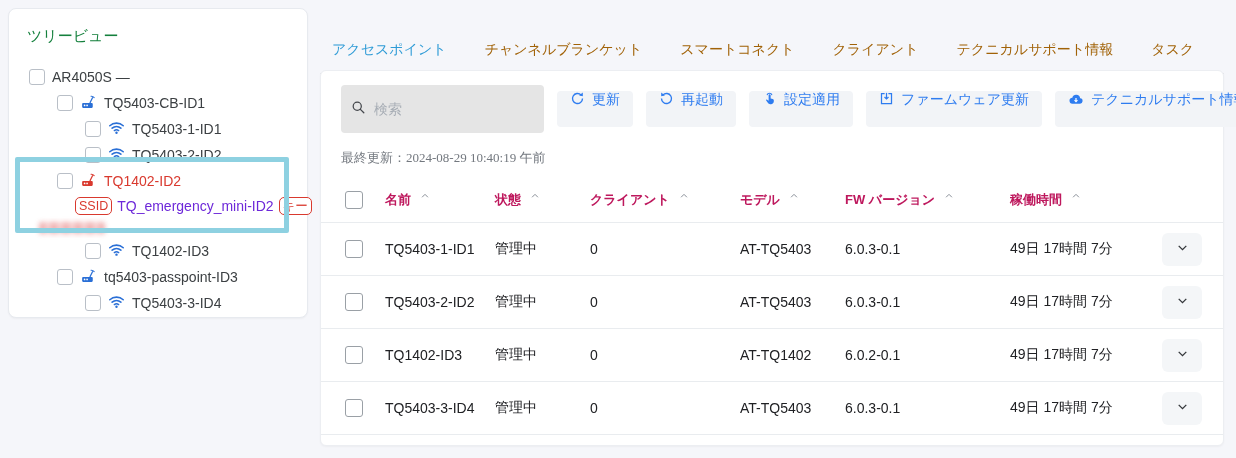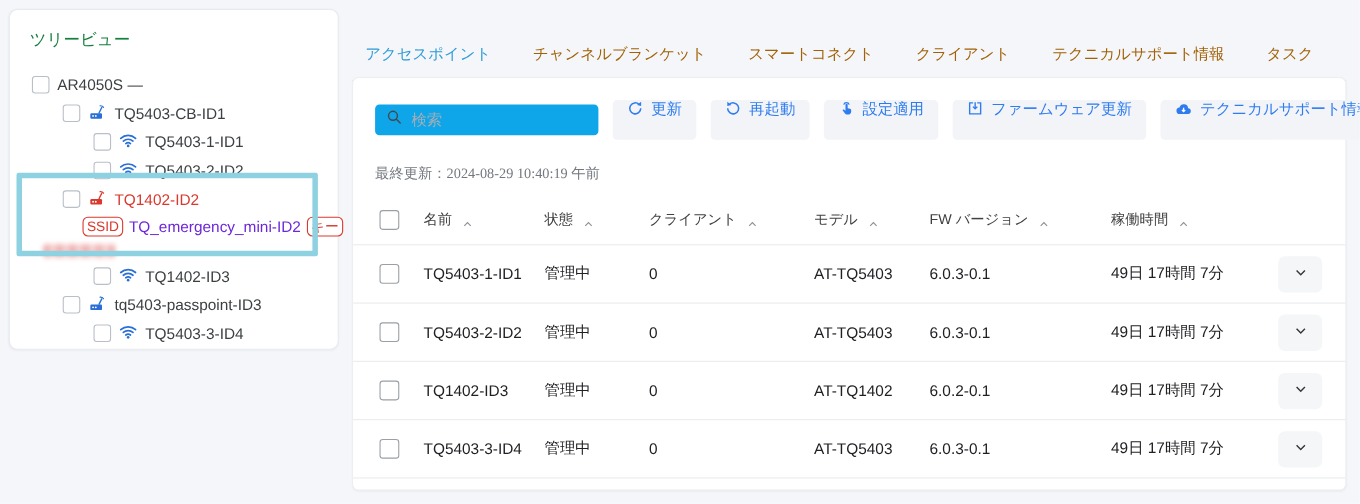--- a/index.html
+++ b/index.html
@@ -61,21 +61,21 @@
   }
   
   .main-card {
     position:absolute; left:320px; top:70px; width:904px; height:376px;
     background:#fff; border-radius:6px; border:1px solid #eceef2;
     box-shadow:0 1px 2px rgba(0,0,0,.04);
     padding:20px 0 0 0;
   }
   .toolbar { display:flex; align-items:center; padding:0 21px 0 20px; height:36px; }
   .search-box {
-    width:212px; height:28px; background:#0ea5e9; border-radius:4px;
+    width:212px; height:48px; background:#e5e5e5; border-radius:4px;
     display:flex; align-items:center; gap:8px; padding:0 10px; color:#9aa0a8;
   }
   .search-box input {
     border:none; outline:none; background:transparent; font-size:14px; width:160px;
     font-family:inherit; color:#3c4043;
   }
   .search-box input::placeholder { color:#a7adb5; }
   .toolbar-spacer { flex:1; }
   .tbtn {
     display:flex; gap:7px; height:36px; padding:0 13px;
@@ -84,21 +84,21 @@
   }
   .tbtn svg { flex:0 0 auto; }
   .last-updated { margin:22px 20px 0 20px; font-size:13px; color:#73787f;font-family:Liberation Serif, serif; }
   
   .grid-row {
     display:grid;
     grid-template-columns:40px 110px 95px 150px 105px 165px 150px 1fr;
     align-items:center; padding-left:24px; padding-right:21px;
   }
   .thead { height:46px; margin-top:10px; border-bottom:1px solid #e9ecef; }
-  .th { display:flex; align-items:flex-end; gap:9px; font-size:13px; font-weight:normal; color:#404040; }
+  .th { display:flex; align-items:flex-start; gap:9px; font-size:13px; font-weight:bold; color:#be185d; }
   .sort-caret { color:#8a9099; display:inline-flex; }
   .trow { height:53px; border-bottom:1px solid #e9ecef; font-size:14px; color:#202124; }
   .tcell { white-space:nowrap; }
   .cb-cell { display:flex; align-items:center; }
   .cb-lg { width:18px; height:18px; flex:0 0 18px; border:1.5px solid #9aa0a6; border-radius:3px; background:#fff; }
   .expander-cell { display:flex; justify-content:flex-end; }
   .expand-btn {
     width:40px; height:33px; background:#f4f6f8; border:none; border-radius:6px;
     display:flex; align-items:center; justify-content:center; color:#33363a; cursor:pointer;
   }

